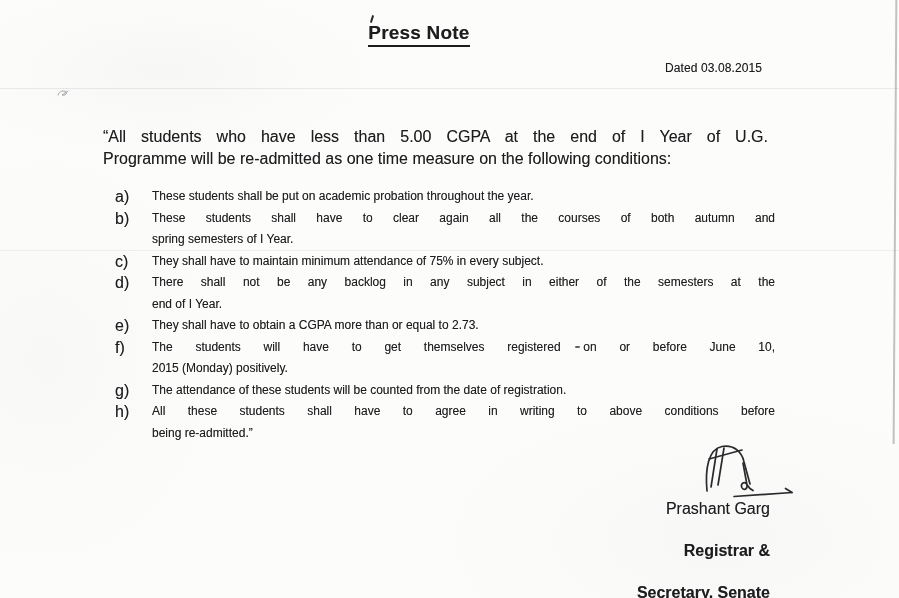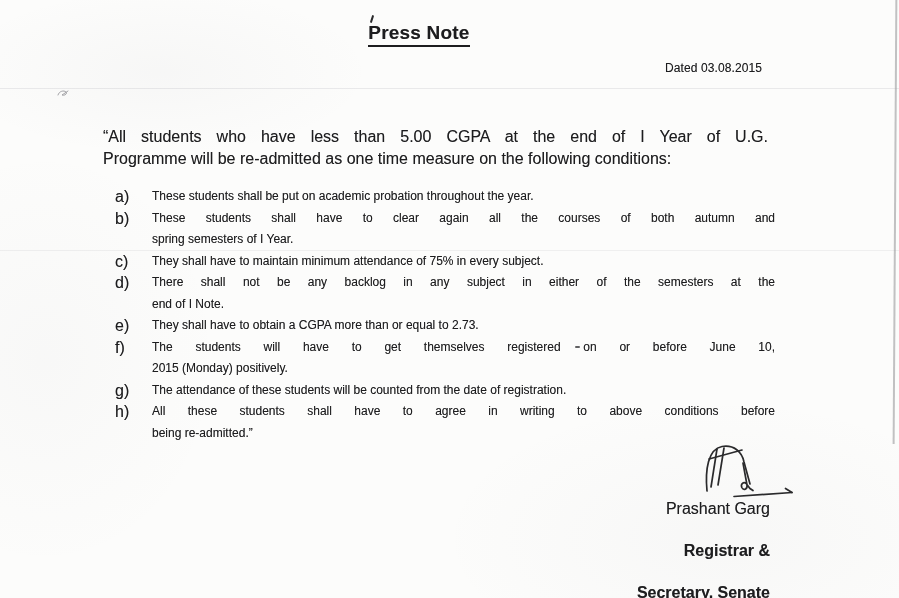--- a/index.html
+++ b/index.html
@@ -98,21 +98,21 @@
     <div class="cond">
       <div class="marker">c)</div>
       <div class="lines">
           <div class="nline">They shall have to maintain minimum attendance of 75% in every subject.</div>
         </div>
     </div>
     <div class="cond">
       <div class="marker">d)</div>
       <div class="lines">
         <div class="jline">There shall not be any backlog in any subject in either of the semesters at the</div>
-        <div class="nline">end of I Note.</div>
+        <div class="nline">end of I Year.</div>
       </div>
     </div>
     <div class="cond">
       <div class="marker">e)</div>
       <div class="lines">
           <div class="nline">They shall have to obtain a CGPA more than or equal to 2.73.</div>
         </div>
     </div>
     <div class="cond">
       <div class="marker">f)</div>

